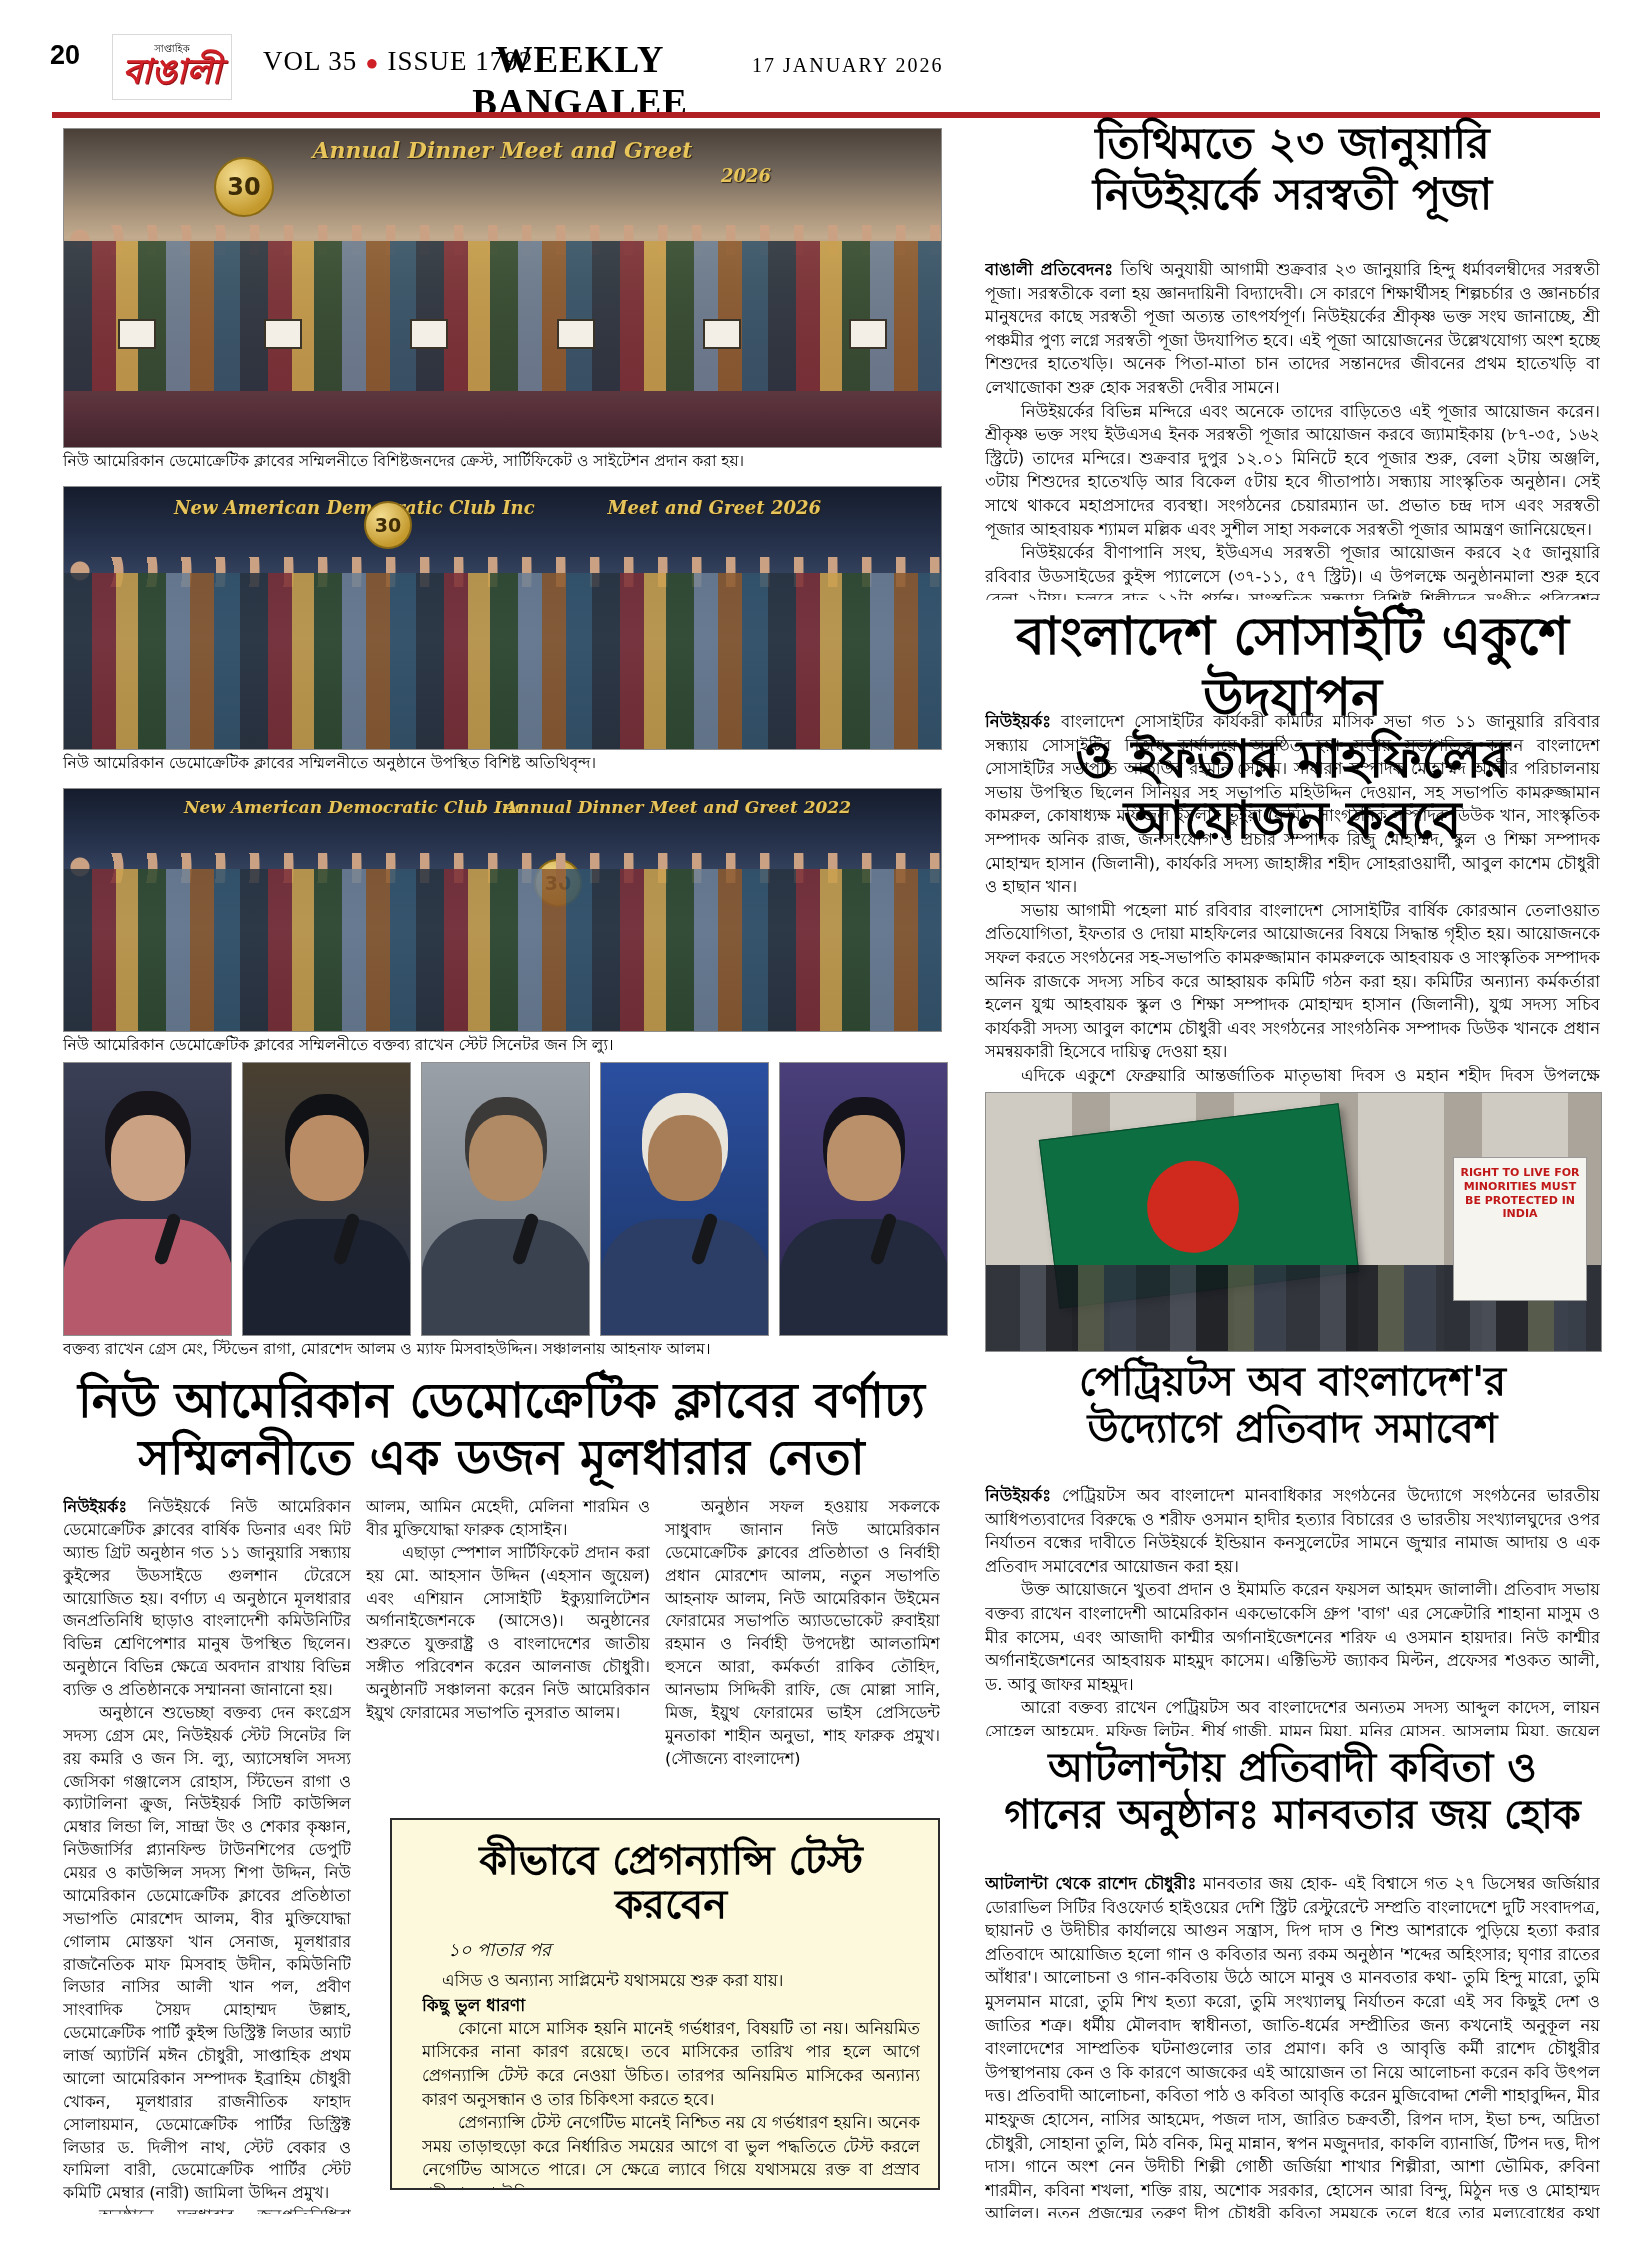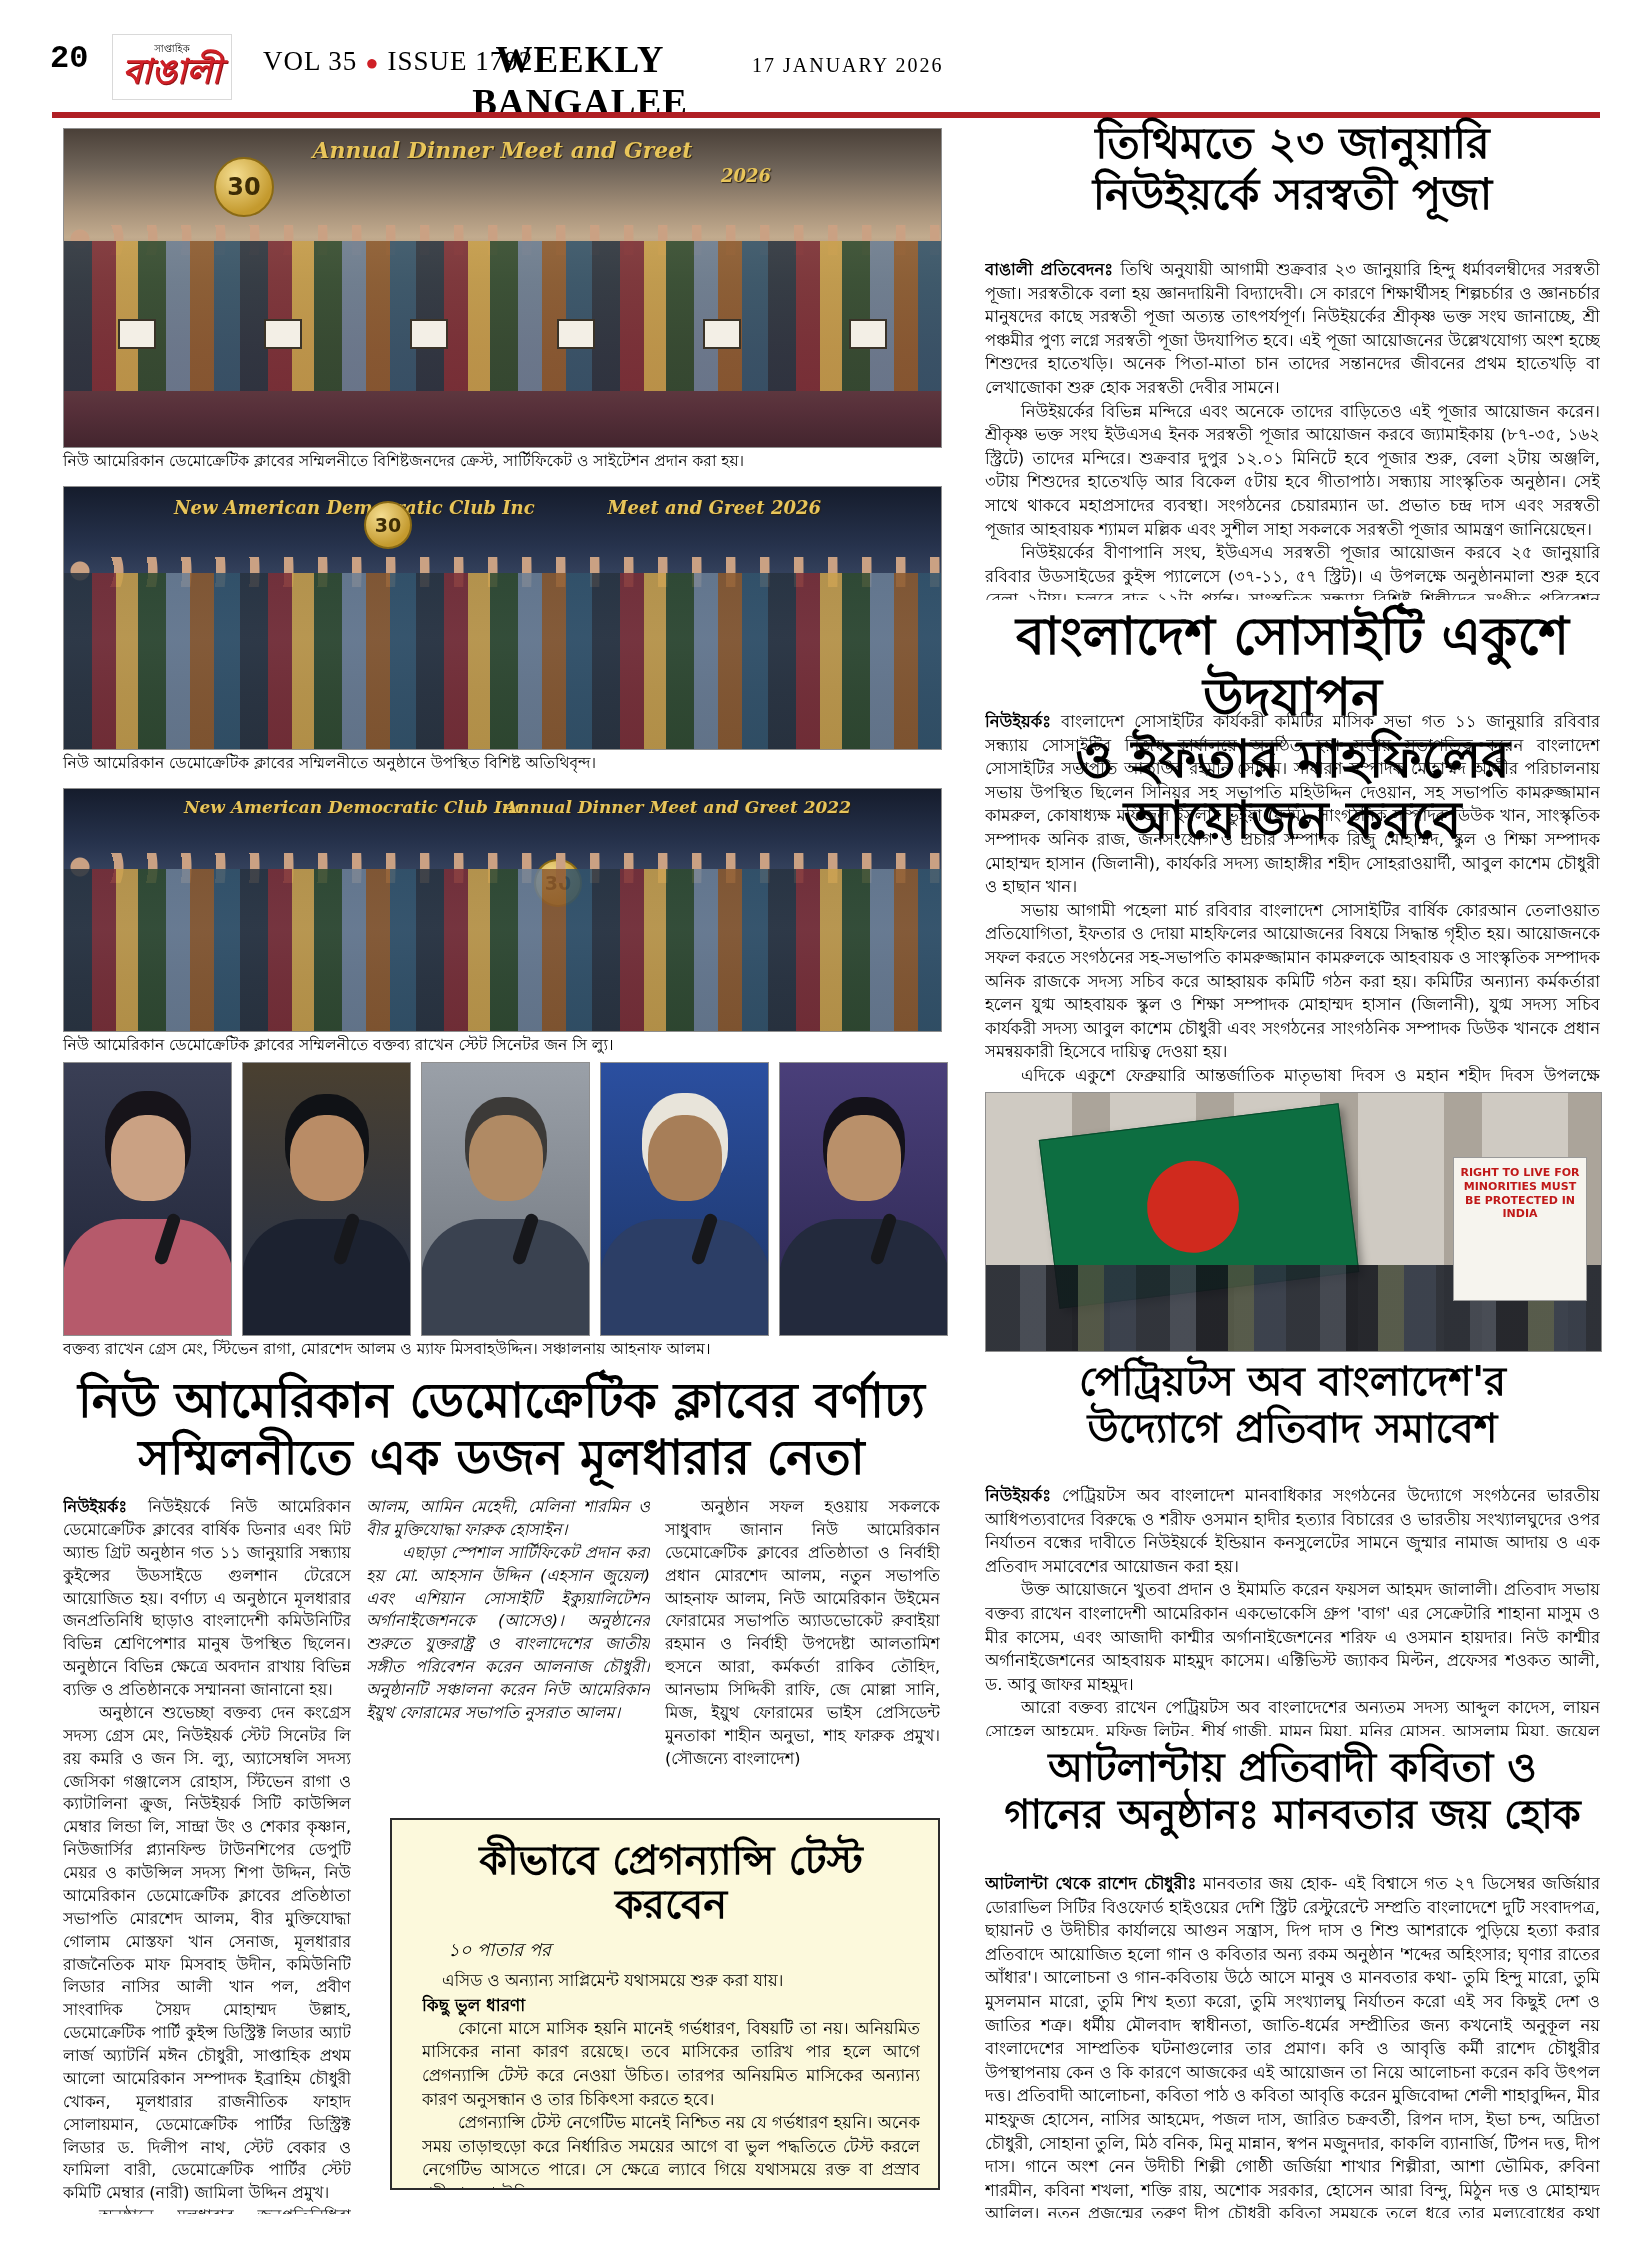--- a/index.html
+++ b/index.html
@@ -1,20 +1,20 @@
 <!DOCTYPE html>
 <html><head>
 <meta charset="utf-8">
 <style>
   html,body{margin:0;padding:0;background:#ffffff;}
   .page{position:relative;width:1650px;height:2250px;background:#ffffff;overflow:hidden;
         font-family:"DejaVu Sans","Liberation Sans",sans-serif;color:#000;}
   
-  .pagenum{position:absolute;left:50px;top:40px;font-family:Liberation Mono, monospace;
-           font-size:32px;font-weight:bold;}
+  .pagenum{position:absolute;left:50px;top:40px;font-family:Liberation Sans, sans-serif;
+           font-size:27px;font-weight:bold;}
   .logo{position:absolute;left:112px;top:34px;width:118px;height:64px;border:1px solid #d9d9d9;
         background:#fff;display:flex;flex-direction:column;align-items:center;justify-content:center;}
   .logo .logo-small{font-size:10px;color:#111;line-height:1;}
   .logo .logo-main{font-size:34px;font-weight:bold;color:#cf2027;font-style:italic;line-height:1.05;
         text-shadow:1px 1px 0 #8c1014;}
   .volissue{position:absolute;left:263px;top:46px;font-family:"Liberation Serif",serif;font-size:27px;
         letter-spacing:1px;text-align:right;}
   .volissue .dot{color:#cf2027;font-size:22px;padding:0 8px;}
   .masthead{position:absolute;left:430px;top:38px;width:300px;text-align:center;
         font-family:"Liberation Serif",serif;font-size:37px;font-weight:bold;letter-spacing:1px;}
@@ -167,21 +167,21 @@
     <div>সম্মিলনীতে এক ডজন মূলধারার নেতা</div>
   </div>
 
   <div class="cols">
     <div class="bodytext" style="left:63px;top:1496px;width:288px;height:718px;">
       <p class="lead"><b class="dateline">নিউইয়র্কঃ</b>
         <span>নিউইয়র্কে নিউ আমেরিকান ডেমোক্রেটিক ক্লাবের বার্ষিক ডিনার এবং মিট অ্যান্ড গ্রিট অনুষ্ঠান গত ১১ জানুয়ারি সন্ধ্যায় কুইন্সের উডসাইডে গুলশান টেরেসে আয়োজিত হয়। বর্ণাঢ্য এ অনুষ্ঠানে মূলধারার জনপ্রতিনিধি ছাড়াও বাংলাদেশী কমিউনিটির বিভিন্ন শ্রেণিপেশার মানুষ উপস্থিত ছিলেন। অনুষ্ঠানে বিভিন্ন ক্ষেত্রে অবদান রাখায় বিভিন্ন ব্যক্তি ও প্রতিষ্ঠানকে সম্মাননা জানানো হয়।</span></p>
       <p>অনুষ্ঠানে শুভেচ্ছা বক্তব্য দেন কংগ্রেস সদস্য গ্রেস মেং, নিউইয়র্ক স্টেট সিনেটর লি রয় কমরি ও জন সি. ল্যু, অ্যাসেম্বলি সদস্য জেসিকা গঞ্জালেস রোহাস, স্টিভেন রাগা ও ক্যাটালিনা ক্রুজ, নিউইয়র্ক সিটি কাউন্সিল মেম্বার লিন্ডা লি, সান্দ্রা উং ও শেকার কৃষ্ণান, নিউজার্সির প্ল্যানফিল্ড টাউনশিপের ডেপুটি মেয়র ও কাউন্সিল সদস্য শিপা উদ্দিন, নিউ আমেরিকান ডেমোক্রেটিক ক্লাবের প্রতিষ্ঠাতা সভাপতি মোরশেদ আলম, বীর মুক্তিযোদ্ধা গোলাম মোস্তফা খান সেনাজ, মূলধারার রাজনৈতিক মাফ মিসবাহ উদীন, কমিউনিটি লিডার নাসির আলী খান পল, প্রবীণ সাংবাদিক সৈয়দ মোহাম্মদ উল্লাহ, ডেমোক্রেটিক পার্টি কুইন্স ডিস্ট্রিক্ট লিডার অ্যাট লার্জ অ্যাটর্নি মঈন চৌধুরী, সাপ্তাহিক প্রথম আলো আমেরিকান সম্পাদক ইব্রাহিম চৌধুরী খোকন, মূলধারার রাজনীতিক ফাহাদ সোলায়মান, ডেমোক্রেটিক পার্টির ডিস্ট্রিক্ট লিডার ড. দিলীপ নাথ, স্টেট বেকার ও ফামিলা বারী, ডেমোক্রেটিক পার্টির স্টেট কমিটি মেম্বার (নারী) জামিলা উদ্দিন প্রমুখ।</p>
       <p>অনুষ্ঠানে মূলধারার জনপ্রতিনিধিরা বাংলাদেশী আমেরিকানদের কমিউনিটিতে গুরুত্বপূর্ণ ভূমিকা রাখার বিষয়টি তুলে ধরেন। তারা বাংলাদেশী কমিউনিটির ভূয়সী প্রশংসা করেন। বিভিন্ন ক্ষেত্রে অবদানের স্বীকৃতি হিসাবে ১০ জনকে সম্মাননা প্রদান করা হয়। তারা হলেন- নিউইয়র্ক সিটি পাবলিক অ্যাডভোকেট জুমানি উইলিয়ামস, আসেম্বলি মেয়র জেসিকা গঞ্জালেস রোহাস, আয়েশা সিদিকা নবরিন, দুলাল বেহেদু, মিঠ বাগার, মো. জয়নাল আবেদীন, মোহাম্মদ জাহাঙ্গীর</p>
     </div>
-    <div class="bodytext" style="left:366px;top:1496px;width:284px;height:312px;font-style:italic;">
+    <div class="bodytext" style="left:366px;top:1496px;width:284px;height:312px;">
       <p class="lead">আলম, আমিন মেহেদী, মেলিনা শারমিন ও বীর মুক্তিযোদ্ধা ফারুক হোসাইন।</p>
       <p>এছাড়া স্পেশাল সার্টিফিকেট প্রদান করা হয় মো. আহসান উদ্দিন (এহসান জুয়েল) এবং এশিয়ান সোসাইটি ইক্যুয়ালিটেশন অর্গানাইজেশনকে (আসেও)। অনুষ্ঠানের শুরুতে যুক্তরাষ্ট্র ও বাংলাদেশের জাতীয় সঙ্গীত পরিবেশন করেন আলনাজ চৌধুরী। অনুষ্ঠানটি সঞ্চালনা করেন নিউ আমেরিকান ইয়ুথ ফোরামের সভাপতি নুসরাত আলম।</p>
     </div>
     <div class="bodytext" style="left:665px;top:1496px;width:275px;height:312px;">
       <p>অনুষ্ঠান সফল হওয়ায় সকলকে সাধুবাদ জানান নিউ আমেরিকান ডেমোক্রেটিক ক্লাবের প্রতিষ্ঠাতা ও নির্বাহী প্রধান মোরশেদ আলম, নতুন সভাপতি আহনাফ আলম, নিউ আমেরিকান উইমেন ফোরামের সভাপতি অ্যাডভোকেট রুবাইয়া রহমান ও নির্বাহী উপদেষ্টা আলতামিশ হুসনে আরা, কর্মকর্তা রাকিব তৌহিদ, আনভাম সিদ্দিকী রাফি, জে মোল্লা সানি, মিজ, ইয়ুথ ফোরামের ভাইস প্রেসিডেন্ট মুনতাকা শাহীন অনুভা, শাহ ফারুক প্রমুখ। (সৌজন্যে বাংলাদেশ)</p>
     </div>
   </div>
 
   <div class="yellowbox" style="left:390px;top:1818px;width:550px;height:372px;padding-left:30px;">
     <div class="yb-title">কীভাবে প্রেগন্যান্সি টেস্ট করবেন</div>

